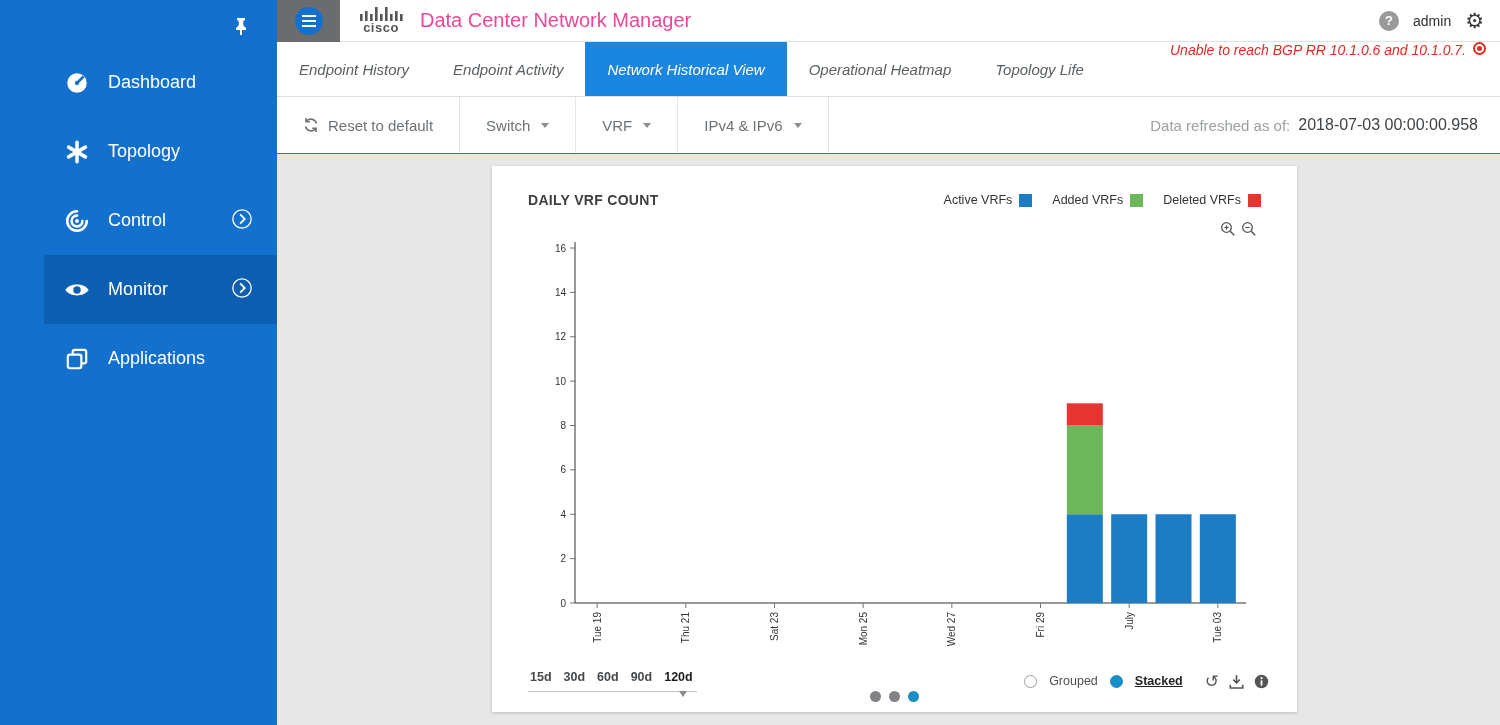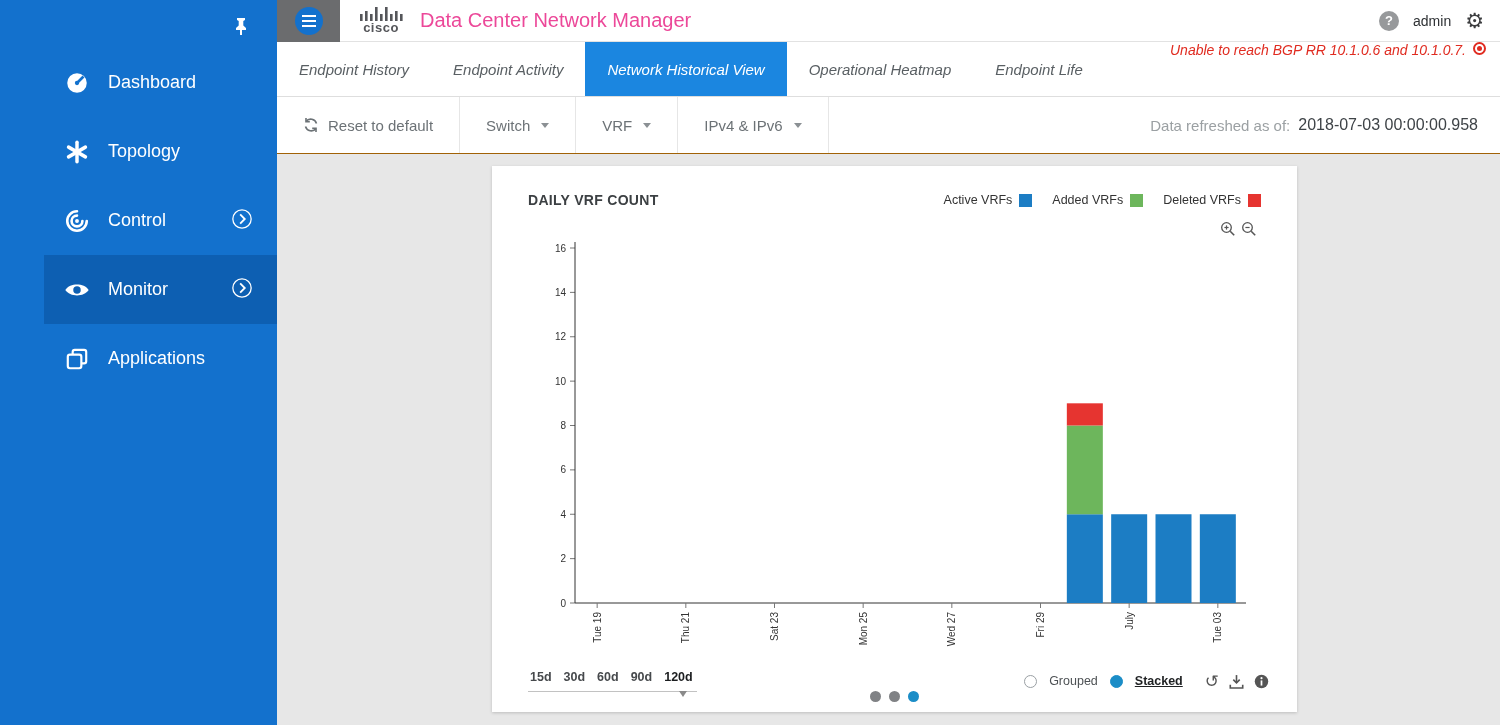--- a/index.html
+++ b/index.html
@@ -196,21 +196,21 @@
         <span class="username">admin</span>
         <span class="gear">⚙</span>
       </div>
     </header>
 
     <div class="tabrow">
       <div class="tab">Endpoint History</div>
       <div class="tab">Endpoint Activity</div>
       <div class="tab active">Network Historical View</div>
       <div class="tab">Operational Heatmap</div>
-      <div class="tab">Endpoint Life</div>
+      <div class="tab">Topology Life</div>
       <div class="tab-alert">
         <span>Unable to reach BGP RR 10.1.0.6 and 10.1.0.7.</span>
         <span class="alert-dot"></span>
       </div>
     </div>
 
     <div class="toolbar">
       <div class="tool-sec">
         <svg width="16" height="16" viewBox="0 0 16 16">
           <path d="M13.5 6.5A6 6 0 0 0 3 4.5" fill="none" stroke="#6c7276" stroke-width="1.6"></path>

